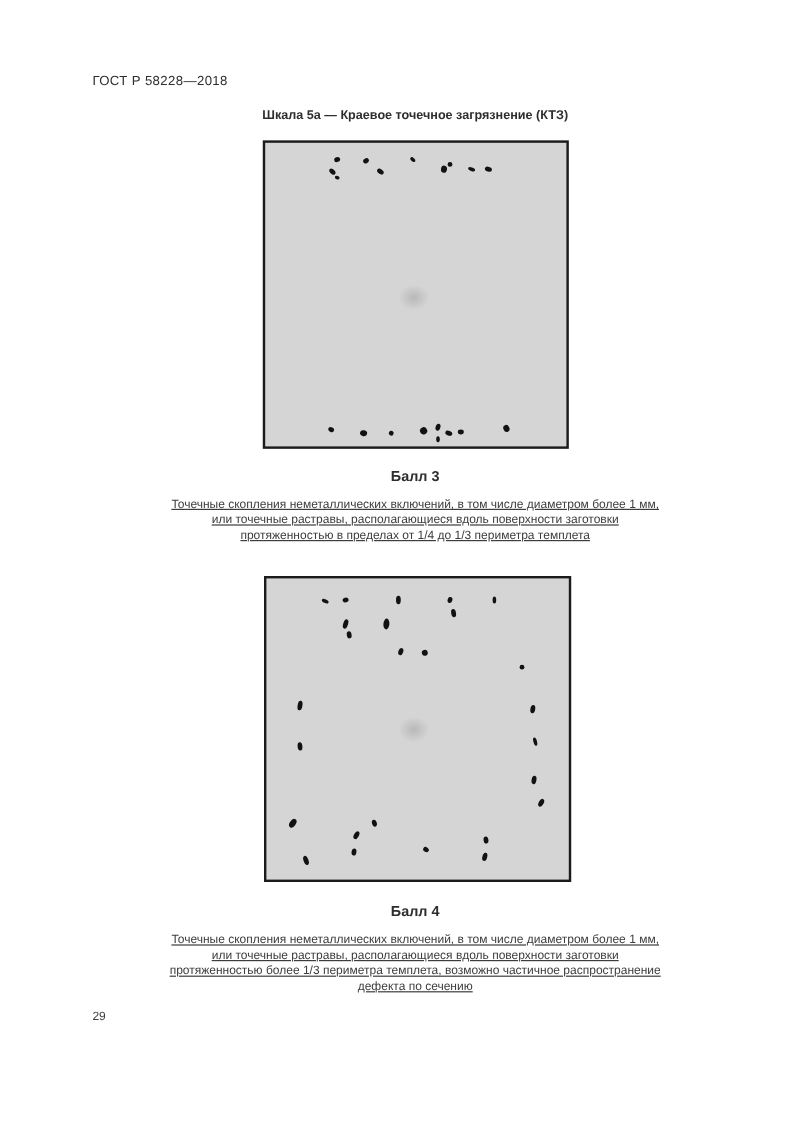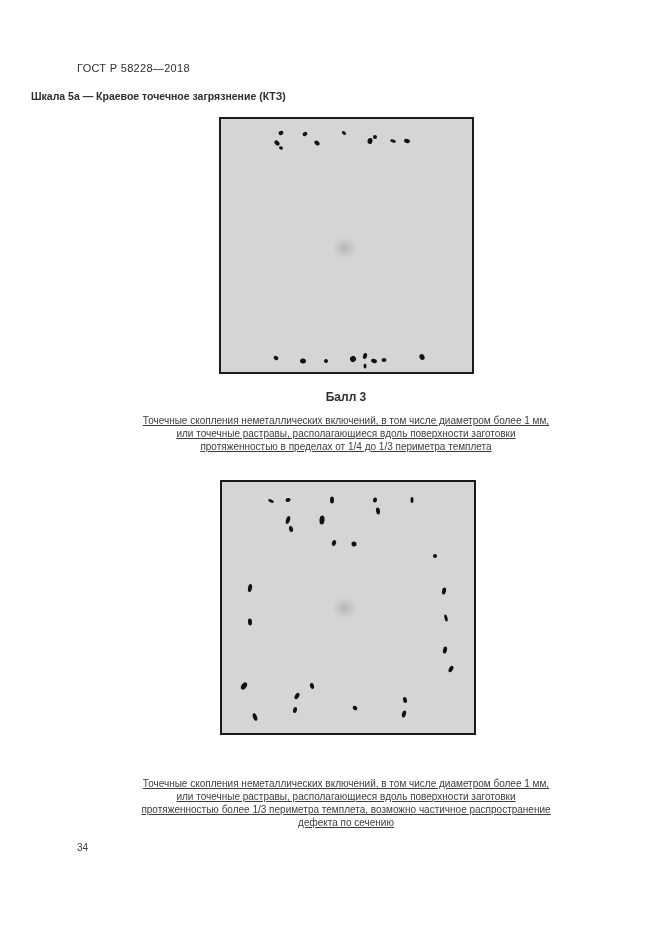--- a/index.html
+++ b/index.html
@@ -18,20 +18,21 @@
     font-size: 11px;
     font-weight: normal;
     color: #2e2e2e;
     letter-spacing: 0.3px;
   }
   .scale-title {
     position: absolute;
     left: 31px;
     top: 90px;
     width: 630px;
+    text-align: center;
     font-size: 10.5px;
     font-weight: bold;
     color: #2e2e2e;
   }
   .specimen {
     position: absolute;
     background: var(--specimen-fill, #d5d5d5);
     border: 2px solid var(--specimen-border, #1b1b1b);
     box-sizing: border-box;
   }
@@ -136,21 +137,22 @@
       <div class="spot" style="left: 8.6%; top: 81.2%; width: 5px; height: 8px; transform: translate(-50%, -50%) rotate(35deg);"></div>
       <div class="spot" style="left: 12.9%; top: 93.7%; width: 4px; height: 8px; transform: translate(-50%, -50%) rotate(-20deg);"></div>
       <div class="spot" style="left: 29.7%; top: 85.1%; width: 4px; height: 7px; transform: translate(-50%, -50%) rotate(30deg);"></div>
       <div class="spot" style="left: 35.9%; top: 81.2%; width: 4px; height: 6px; transform: translate(-50%, -50%) rotate(-15deg);"></div>
       <div class="spot" style="left: 28.9%; top: 91%; width: 4px; height: 6px; transform: translate(-50%, -50%) rotate(10deg);"></div>
       <div class="spot" style="left: 52.7%; top: 90.2%; width: 5px; height: 4px; transform: translate(-50%, -50%) rotate(35deg);"></div>
       <div class="spot" style="left: 72.7%; top: 86.7%; width: 4px; height: 6px; transform: translate(-50%, -50%) rotate(-10deg);"></div>
       <div class="spot" style="left: 72.3%; top: 92.5%; width: 4px; height: 7px; transform: translate(-50%, -50%) rotate(15deg);"></div>
     </div>
 
+  <div class="caption" style="top:752px;">Балл 4</div>
 
   <div class="desc" style="top:777px;">Точечные скопления неметаллических включений, в том числе диаметром более 1 мм,
 или точечные растравы, располагающиеся вдоль поверхности заготовки
 протяженностью более 1/3 периметра темплета, возможно частичное распространение
 дефекта по сечению</div>
 
-  <div class="page-number">34</div>
+  <div class="page-number">29</div>
 
 </div>
 
 </body></html>

